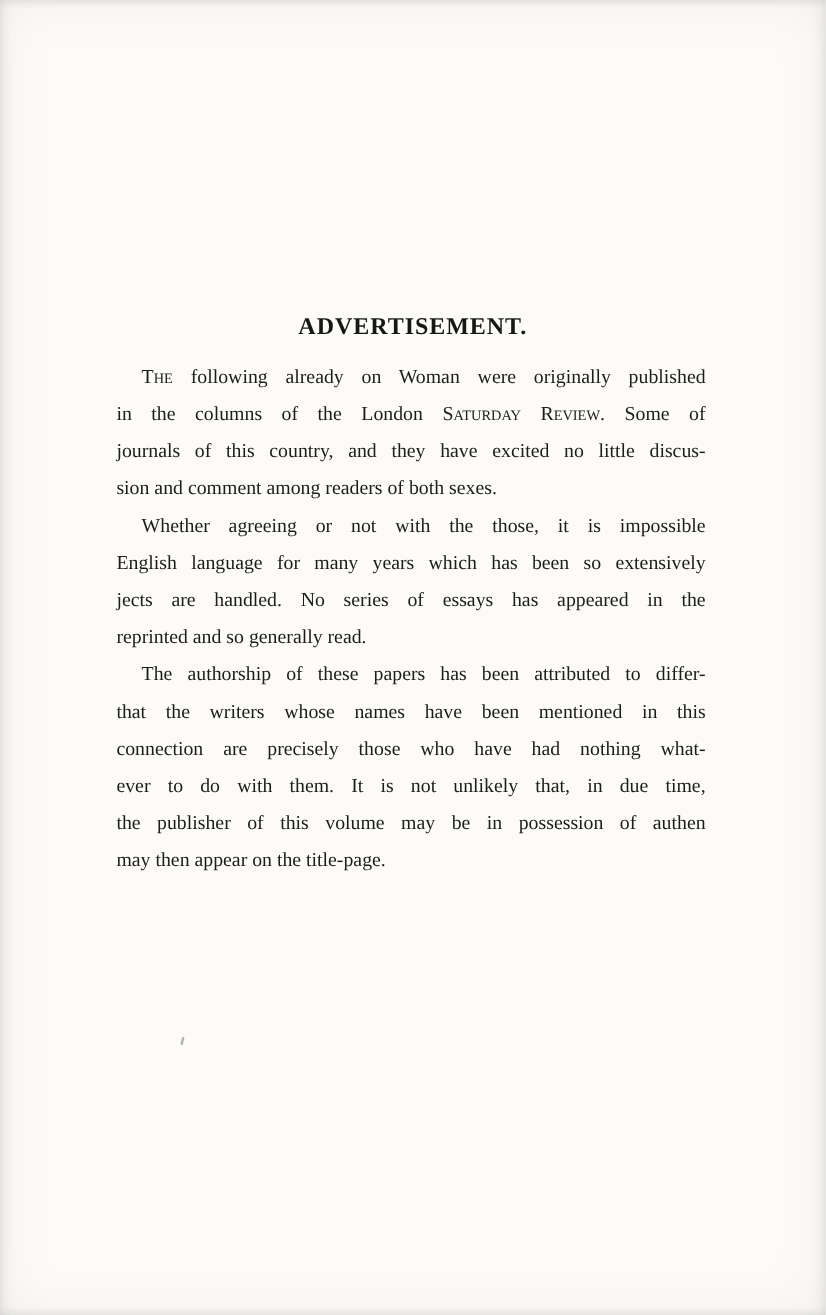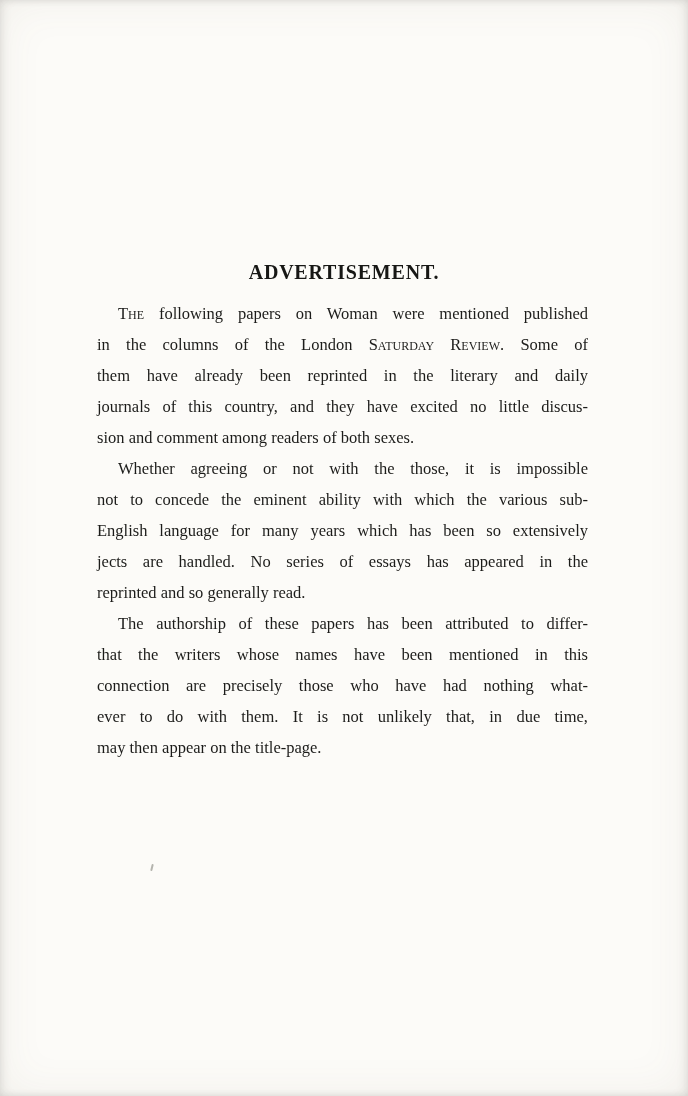--- a/index.html
+++ b/index.html
@@ -71,31 +71,30 @@
     opacity: 0.65;
   }
 </style>
 </head>
 <body>
 
 <div class="page">
   <h1 class="heading">ADVERTISEMENT.</h1>
 
   <div class="text-block" id="paragraphs">
-      <div class="line indent"><span>T</span><span class="sc">he</span><span> following papers on Woman were mentioned published</span></div>
+      <div class="line indent"><span>T</span><span class="sc">he</span><span> following already on Woman were originally published</span></div>
       <div class="line"><span>in the columns of the London </span><span class="sc">Saturday Review</span><span>.  Some of</span></div>
-      <div class="line"><span>them have already been reprinted in the literary and daily</span></div>
       <div class="line"><span>journals of this country, and they have excited no little discus-</span></div>
       <div class="line no-just"><span>sion and comment among readers of both sexes.</span></div>
       <div class="line indent"><span>Whether agreeing or not with the those, it is impossible</span></div>
-      <div class="line"><span>not to concede the eminent ability with which the various sub-</span></div>
       <div class="line"><span>English language for many years which has been so extensively</span></div>
       <div class="line"><span>jects are handled.  No series of essays has appeared in the</span></div>
       <div class="line no-just"><span>reprinted and so generally read.</span></div>
       <div class="line indent"><span>The authorship of these papers has been attributed to differ-</span></div>
       <div class="line"><span>that the writers whose names have been mentioned in this</span></div>
       <div class="line"><span>connection are precisely those who have had nothing what-</span></div>
       <div class="line"><span>ever to do with them.  It is not unlikely that, in due time,</span></div>
+      <div class="line"><span>the publisher of this volume may be in possession of authen</span></div>
       <div class="line no-just"><span>may then appear on the title-page.</span></div>
     </div>
 
   <div class="artifact"></div>
 </div>
 
 </body></html>

